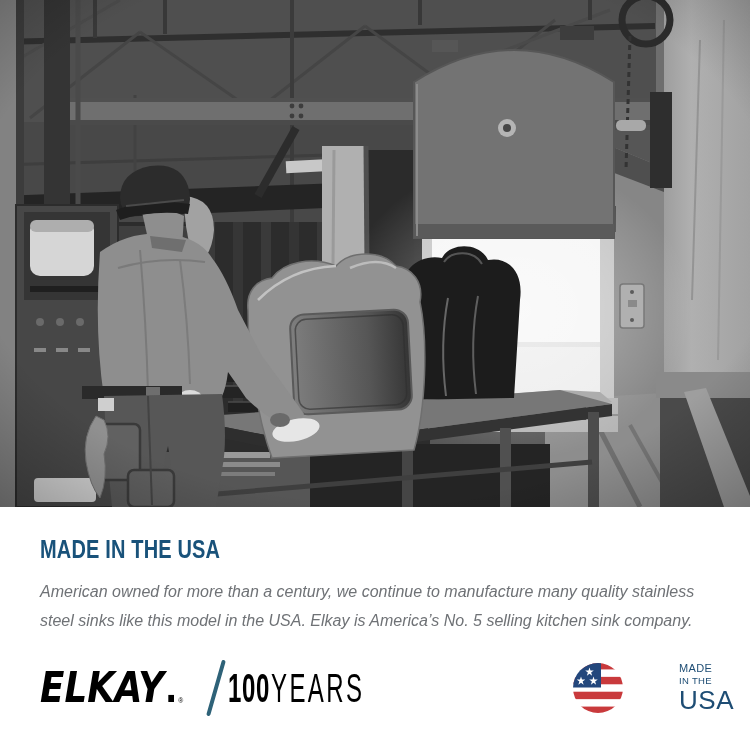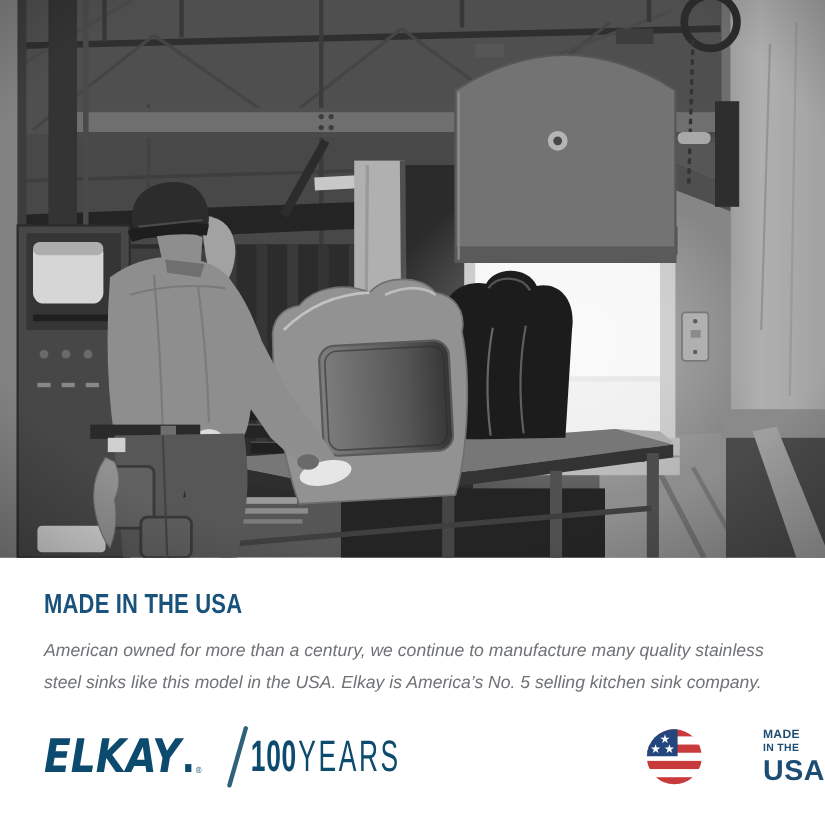--- a/index.html
+++ b/index.html
@@ -2,47 +2,47 @@
 <html><head>
 <meta charset="utf-8">
 <style>
   html,body { margin:0; padding:0; background:#ffffff; }
   body { width:750px; height:750px; font-family:"Liberation Sans", sans-serif; }
   .page { position:relative; width:750px; height:750px; background:#ffffff; overflow:hidden; }
 
   .photo { width:750px; height:507px; }
   .photo svg { display:block; }
 
-  .content { padding:0 0 0 40px; }
+  .content { padding:0 16px 0 40px; }
 
   .headline {
     margin:31px 0 0 0;
     font-size:25px; line-height:22px; font-weight:bold;
     color:#19527A; letter-spacing:.2px;
     transform:scaleX(.80); transform-origin:left center;
     white-space:nowrap;
   }
   .body-copy { margin-top:17px; color:#6F7276; font-size:16px; line-height:29px; }
   .body-copy div { white-space:nowrap;font-style:italic; }
 
   .footer { margin-top:24px; display:flex; align-items:center; justify-content:space-between; }
 
-  .brand { display:flex; align-items:center; color:#0c4a6e; }
+  .brand { display:flex; align-items:center; color:#000000; }
   .wordmark { display:flex; align-items:flex-end; transform:scaleX(.85); transform-origin:left center; }
   .elkay { font-family:"DejaVu Sans", sans-serif; font-style:italic; font-weight:bold; font-size:42px; line-height:36px; letter-spacing:0; }
   .elkay-dot { font-family:"DejaVu Sans", sans-serif; font-weight:bold; font-size:38px; line-height:34px; margin-left:1px; }
   .reg-mark { font-size:8px; line-height:8px; margin:0 0 1px 1px; }
   .slash { width:4px; height:58px; background:#2E6278; border-radius:2px; transform:rotate(16deg); margin:0 10px 0 6px; flex:none; }
   .years { display:flex; align-items:baseline; transform:scaleX(.60); transform-origin:left center; font-size:40px; line-height:40px; }
   .years-num { font-weight:bold; letter-spacing:1px; }
   .years-word { font-weight:normal; letter-spacing:4px; margin-left:2px; }
 
   .badge { display:flex; align-items:center; gap:7px; }
   .badge-flag { width:52px; height:52px; flex:none; }
-  .badge-text { color:#1E4D74; font-weight:bold; line-height:1;margin-left:48px; }
+  .badge-text { color:#1E4D74; font-weight:normal; line-height:1;margin-left:48px; }
   .badge-made { font-size:11px; letter-spacing:.3px; }
   .badge-inthe { font-size:9.5px; margin-top:2px; letter-spacing:.3px; }
   .badge-usa { font-size:26px; margin-top:2px; letter-spacing:.5px; }
 </style>
 </head>
 <body>
 
 <div class="page">
 
   <div class="photo">

